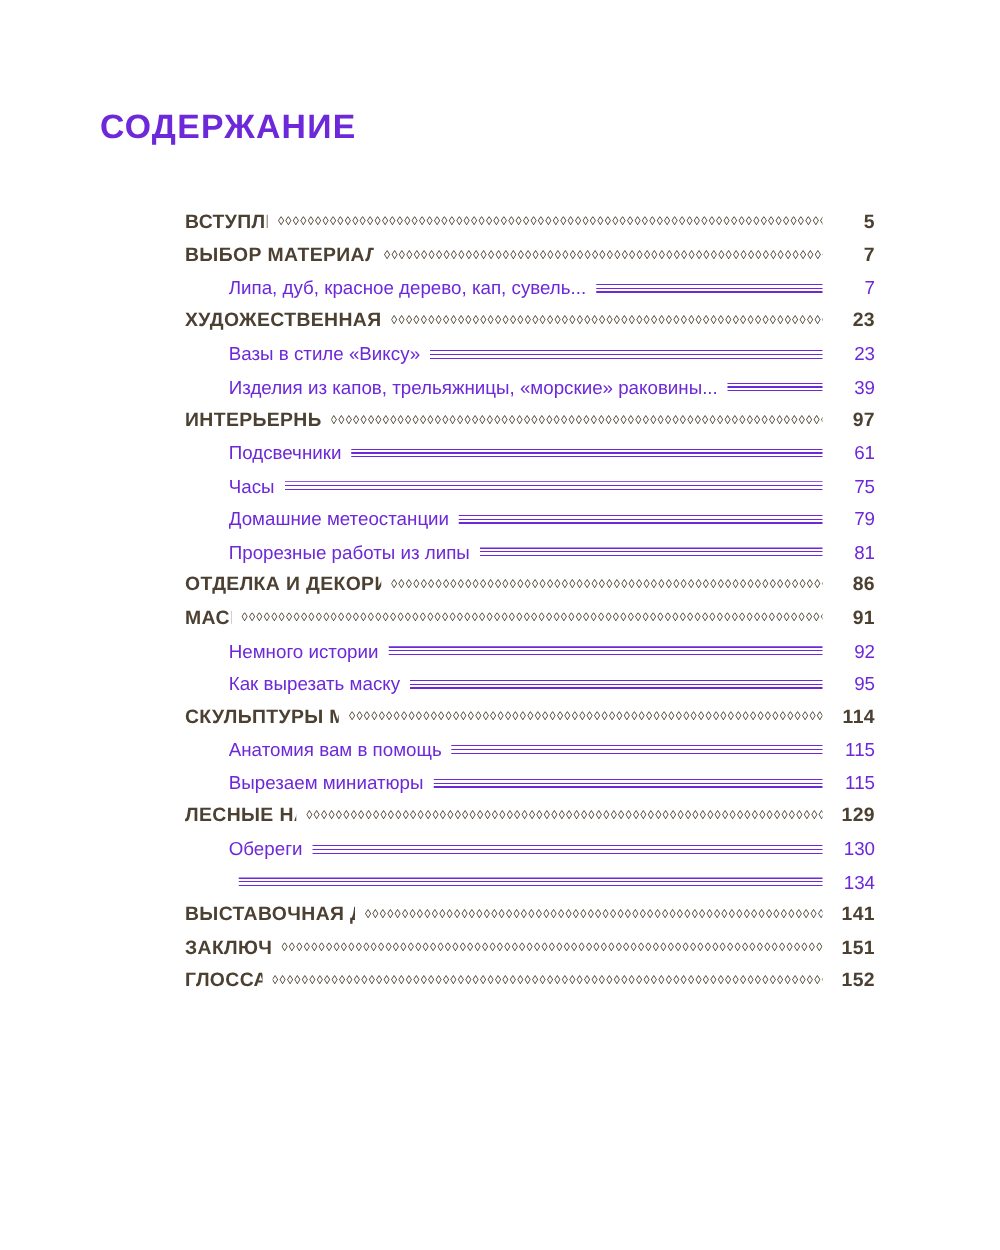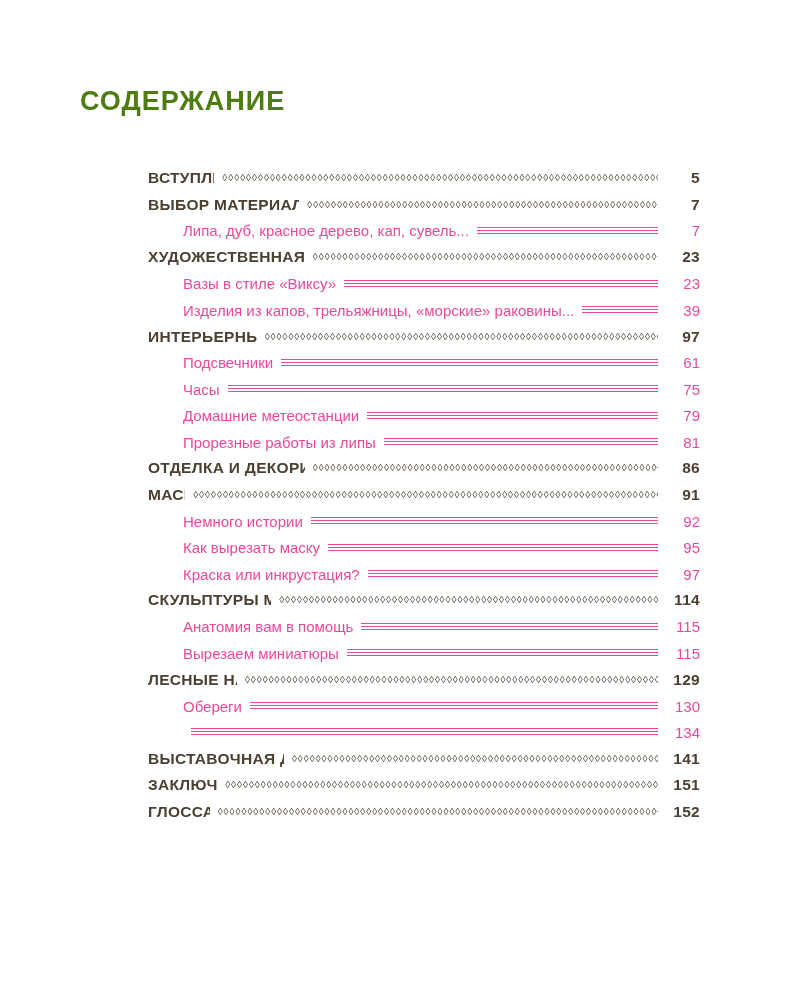--- a/index.html
+++ b/index.html
@@ -15,40 +15,40 @@
     background: #ffffff;
     padding: 86px 100px 0 80px;
     font-family: "Liberation Sans", sans-serif;
     overflow: hidden;
   }
   .page-title {
     margin: 0;
     font-size: 27px;
     font-weight: bold;
     letter-spacing: 1px;
-    color: #4d7c0f;
+    color: #6d28d9;
   }
   .toc {
     margin-top: 48px;
     margin-left: 68px; 
   }
   .toc-row {
     display: flex;
     align-items: center;
     height: 26.4px;
     white-space: nowrap;
   }
   .toc-row.h {
     color: #4b4031;
     font-weight: bold;
     font-size: 15.5px;
     letter-spacing: 0.3px;
   }
   .toc-row.s {
-    color: #ec4899;
+    color: #6d28d9;
     font-weight: normal;
     font-size: 15px;
     padding-left: 35px;
   }
   .label {
     flex: 0 1 auto;
     overflow: hidden;
   }
   .leader {
     flex: 1 1 auto;
@@ -157,25 +157,20 @@
       <div class="toc-row s">
         <span class="label">Немного истории</span>
         <span class="leader lines"></span>
         <span class="pagenum">92</span>
       </div>
       <div class="toc-row s">
         <span class="label">Как вырезать маску</span>
         <span class="leader lines"></span>
         <span class="pagenum">95</span>
       </div>
-      <div class="toc-row s">
-        <span class="label">Краска или инкрустация?</span>
-        <span class="leader lines"></span>
-        <span class="pagenum">97</span>
-      </div>
       <div class="toc-row h">
         <span class="label">СКУЛЬПТУРЫ МАЛЫХ ФОРМ</span>
         <span class="leader chain">◊◊◊◊◊◊◊◊◊◊◊◊◊◊◊◊◊◊◊◊◊◊◊◊◊◊◊◊◊◊◊◊◊◊◊◊◊◊◊◊◊◊◊◊◊◊◊◊◊◊◊◊◊◊◊◊◊◊◊◊◊◊◊◊◊◊◊◊◊◊◊◊◊◊◊◊◊◊◊◊◊◊◊◊◊◊◊◊◊◊◊◊◊◊◊◊◊◊◊◊◊◊◊◊◊◊◊◊◊◊◊◊◊◊◊◊◊◊◊◊</span>
         <span class="pagenum">114</span>
       </div>
       <div class="toc-row s">
         <span class="label">Анатомия вам в помощь</span>
         <span class="leader lines"></span>
         <span class="pagenum">115</span>
       </div>

